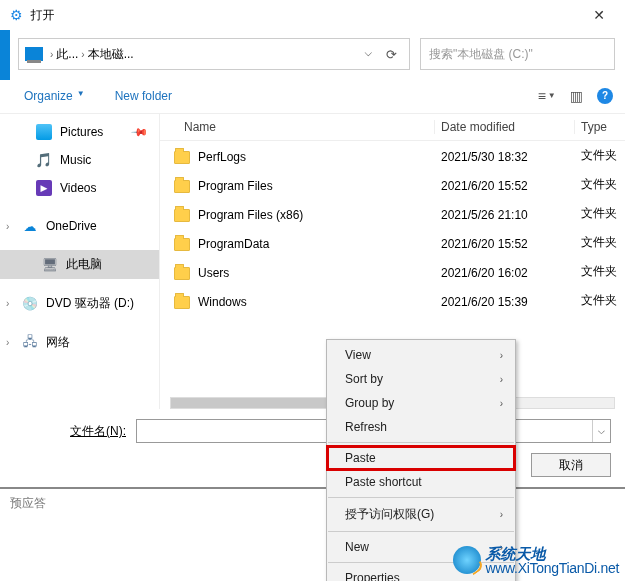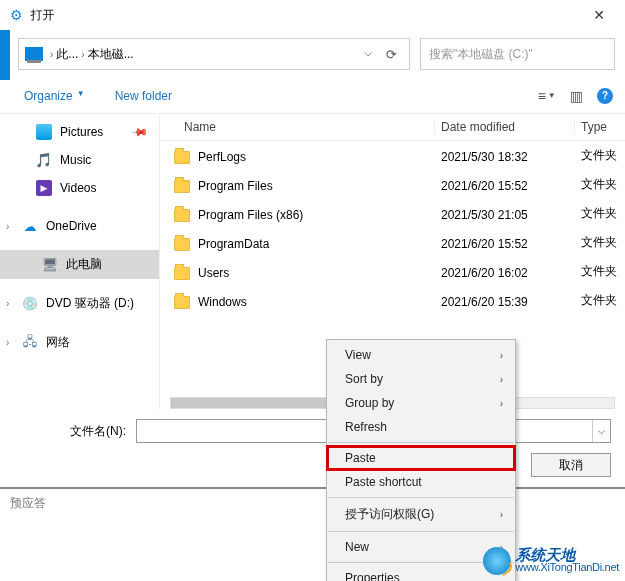--- a/index.html
+++ b/index.html
@@ -55,41 +55,41 @@
 .cols .c-date { border-right: 1px solid #eee; }
 .c-type { width: 50px; padding-left: 6px; }
 .row { display: flex; align-items: flex-end; padding: 6px 0; }
 .row .folder { width: 16px; height: 13px; background: #ffcf4b; border: 1px solid #e6b93f; border-radius: 1px; margin-left: 14px; margin-right: 8px; position: relative; }
 .row .folder::before { content:""; position:absolute; top:-4px; left:0; width:7px; height:3px; background:#ffcf4b; border:1px solid #e6b93f; border-bottom:none; border-radius:1px 1px 0 0; }
 .row .name { flex: 1; }
 .hscroll { height: 12px; background: #f0f0f0; border: 1px solid #ddd; margin: 2px 10px 0 10px; position: relative; }
 .hscroll .thumb { position:absolute; left:0; top:0; bottom:0; width:60%; background:#c8c8c8; }
 
 .filenamebar { display:flex; align-items:center; padding: 10px 14px 10px 70px; gap:10px; }
-.filenamebar .label { white-space:nowrap; }
+.filenamebar .label { white-space:nowrap;text-decoration:underline; }
 .filenamebar .combo { flex:1; height:24px; border:1px solid #999; position:relative; background:#fff; }
 .filenamebar .combo .dd { position:absolute; right:0; top:0; bottom:0; width:18px; border-left:1px solid #ccc; display:flex; align-items:center; justify-content:center; font-size:9px; color:#555; }
 
 .dlgbuttons { display:flex; justify-content:flex-end; gap:8px; padding: 0 14px 10px 0; }
 .btn { min-width:80px; height:24px; border:1px solid #999; background:#f3f3f3; display:flex; align-items:center; justify-content:center; }
 
 .footer { border-top: 2px solid #888; height:120px; background:#fff; padding:6px 10px; color:#7a7a7a; position:relative; }
 
 .ctxmenu { position:absolute; left:326px; top:339px; width:190px; background:#f2f2f2; border:1px solid #b8b8b8; box-shadow:2px 2px 4px rgba(0,0,0,0.25); padding:3px 0; z-index:50; }
 .mitem { display:flex; align-items:center; padding:5px 12px 5px 18px; color:#222; position:relative;gap:8px; }
 .mitem .sub { margin-left:auto; color:#555; font-size:10px; }
 .msep { height:1px; background:#ccc; margin:3px 1px; }
 .mitem.hl { outline: 3px solid #d90000; outline-offset:-2px; border-radius:0;align-items:flex-end; }
 
 .watermark { position:absolute; right:6px; bottom:6px; display:flex; align-items:flex-start; gap:4px; z-index:60; }
 .wm-globe { width:28px; height:28px; border-radius:50%; background: radial-gradient(#6fd3ff,#0a7ac2); position:relative; }
 .wm-globe::after { content:""; position:absolute; right:-3px; bottom:2px; width:12px; height:6px; border:2px solid #f5a623; border-top:none; border-left:none; transform:rotate(-35deg); border-radius:0 0 8px 0; }
 .wm-text { display:flex; flex-direction:column; line-height:1; }
 .wm-main { font-size:15px; font-weight:bold; font-style:italic; color:#0a5aa8; }
-.wm-sub { font-size:11px; color:#0a5aa8; letter-spacing:-0.3px; }
+.wm-sub { font-size:14px; color:#0a5aa8; letter-spacing:-0.3px; }
 </style>
 </head>
 <body>
 
 <div class="titlebar">
   <span class="gear">⚙</span>
   <span class="title">打开</span>
   <span class="close">✕</span>
 </div>
 
@@ -182,21 +182,21 @@
         </div>
         <div class="row">
           <span class="folder"></span>
           <span class="name">Program Files</span>
           <span class="c-date">2021/6/20 15:52</span>
           <span class="c-type">文件夹</span>
         </div>
         <div class="row">
           <span class="folder"></span>
           <span class="name">Program Files (x86)</span>
-          <span class="c-date">2021/5/30 21:05</span>
+          <span class="c-date">2021/5/26 21:10</span>
           <span class="c-type">文件夹</span>
         </div>
         <div class="row">
           <span class="folder"></span>
           <span class="name">ProgramData</span>
           <span class="c-date">2021/6/20 15:52</span>
           <span class="c-type">文件夹</span>
         </div>
         <div class="row">
           <span class="folder"></span>

